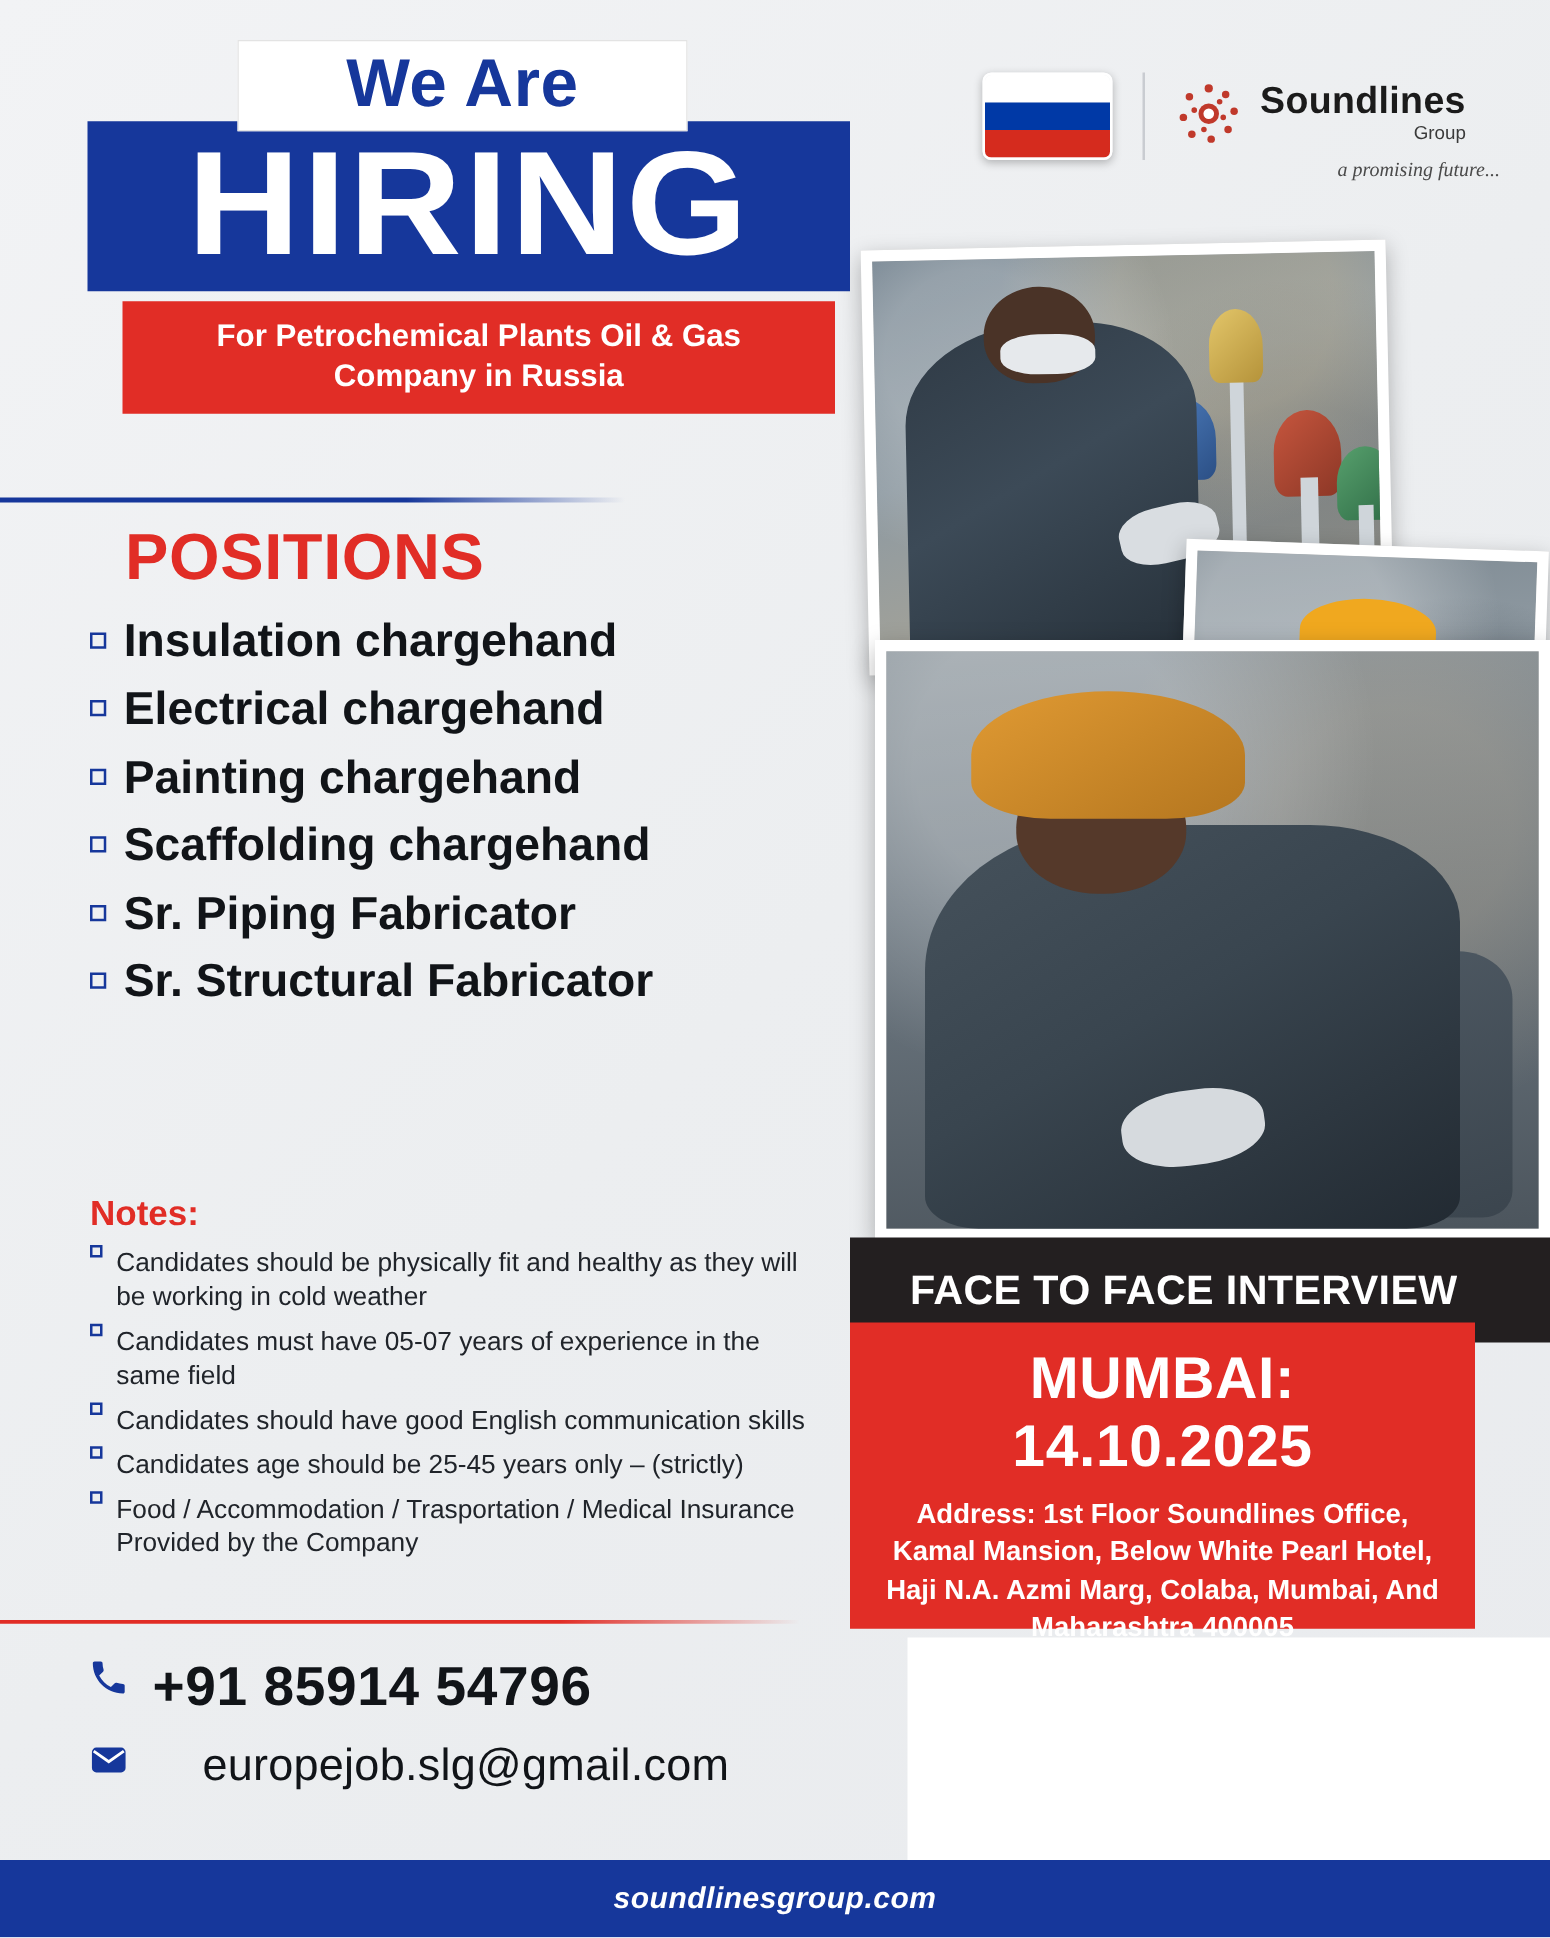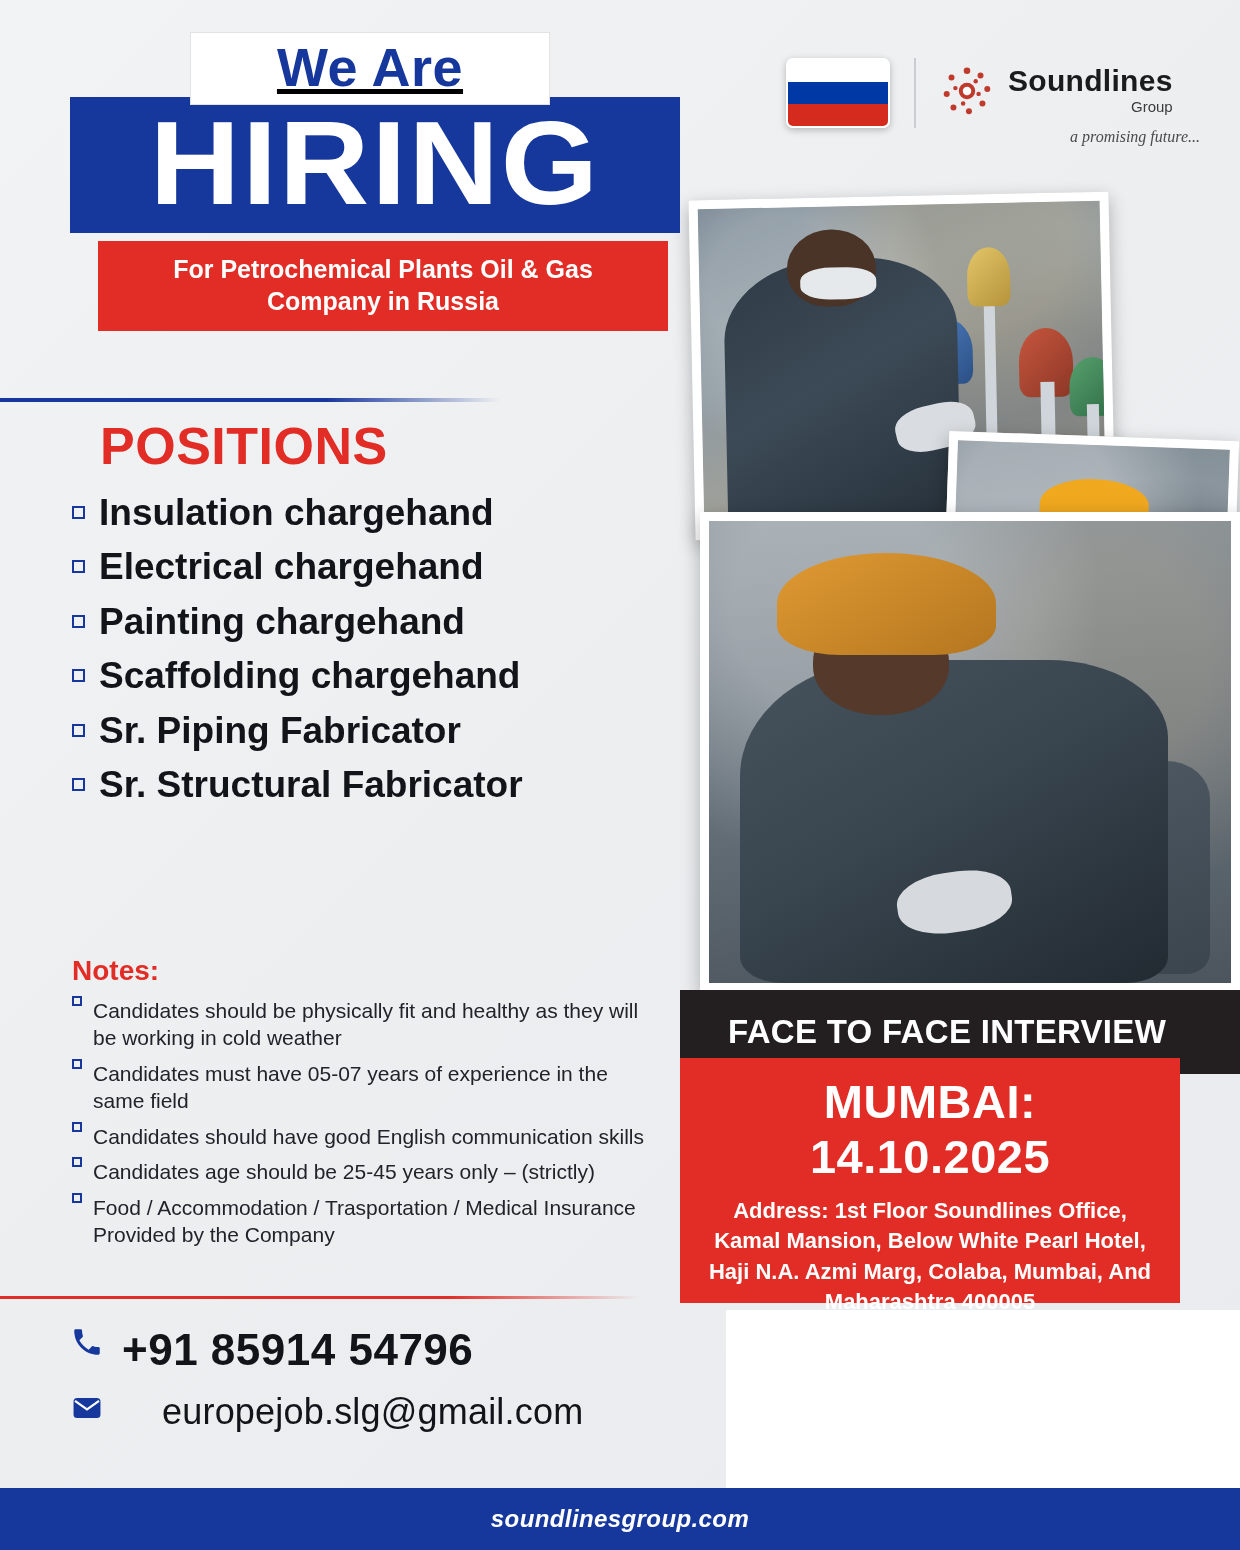--- a/index.html
+++ b/index.html
@@ -23,21 +23,20 @@
 
   
   .wearehiring-wrap { position: absolute; left: 70px; top: 32px; width: 610px; }
   .we-are {
     position: relative; z-index: 3;
     width: 360px; margin: 0 auto 0 120px;
     background: #ffffff;
     text-align: center;
     padding: 6px 10px 8px 10px;
     border: 1px solid #e3e3e3;
-    text-decoration: underline;
   }
   .we-are span {
     font-size: 54px; font-weight: bold; color: #16379b;
     letter-spacing: 0.5px; line-height: 1.05;
     display: block;
   }
   .hiring-band {
     position: relative; z-index: 2;
     margin-top: -8px;
     background: #16379b;

